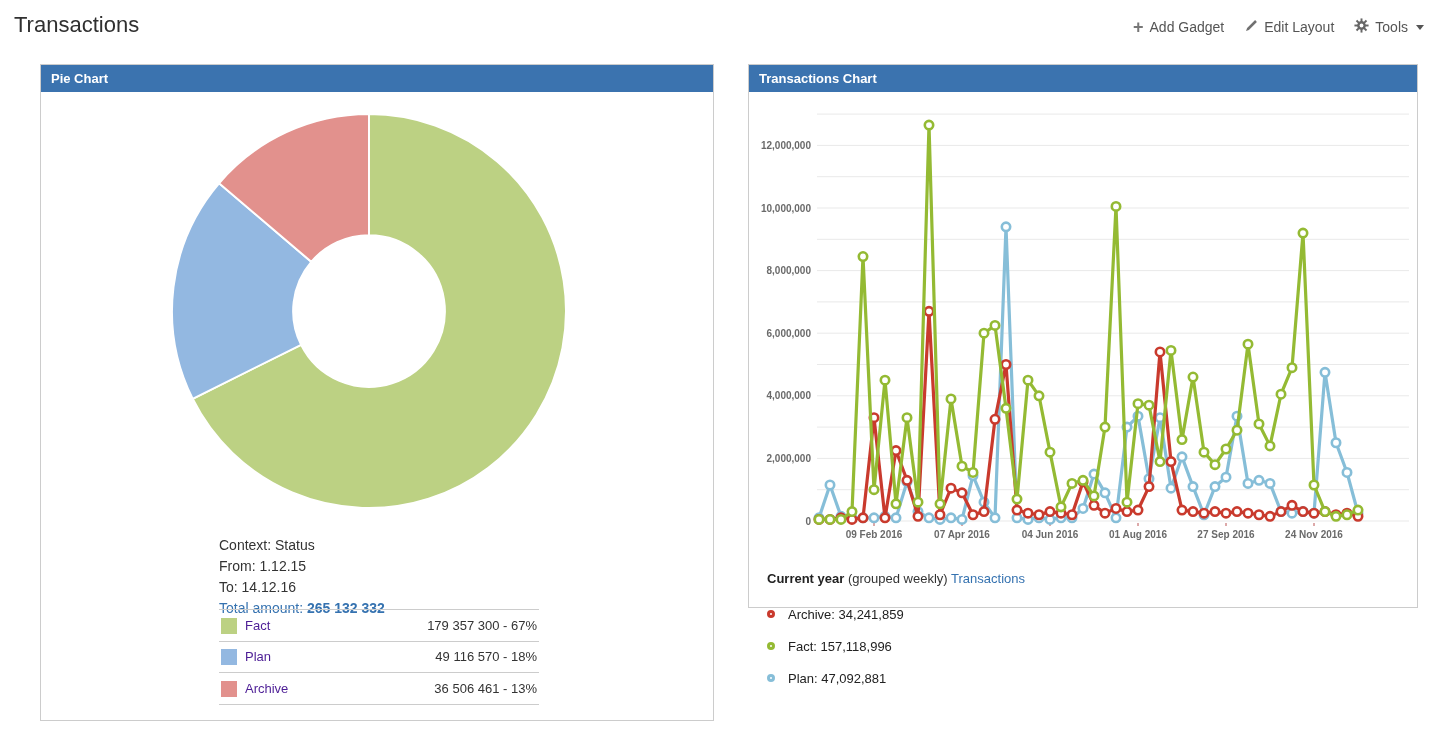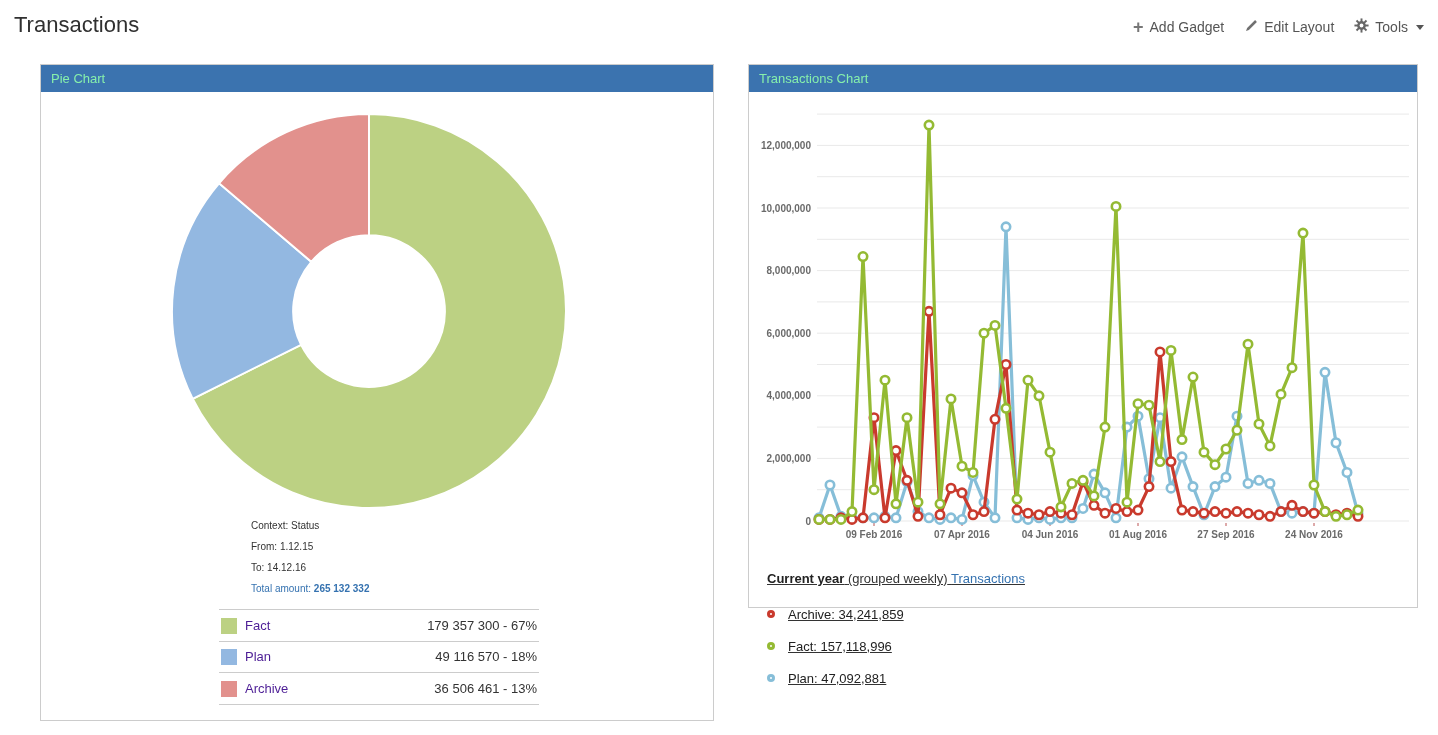--- a/index.html
+++ b/index.html
@@ -6,41 +6,41 @@
   html,body { background:#fff; width:1438px; height:735px; font-family:"Liberation Sans", sans-serif; color:#333; overflow:hidden; }
 
   .page-title { position:absolute; left:14px; top:12px; font-size:22px; font-weight:400; color:#303030; }
 
   .toolbar { position:absolute; top:18px; right:14px; display:flex; align-items:center; gap:20px; }
   .tool-item { display:flex; align-items:center; gap:6px; font-size:14px; color:#555; cursor:pointer; }
   .plus-glyph { font-size:18px; font-weight:bold; color:#777; line-height:14px; }
   .caret { width:0; height:0; border-left:4px solid transparent; border-right:4px solid transparent; border-top:5px solid #555; margin-left:2px; }
 
   .panel { position:absolute; background:#fff; border:1px solid #ccc; }
-  .panel-header { height:27px; background:#3b73af; color:#86efac; font-size:13px; font-weight:normal; line-height:27px; padding:0 10px; }
+  .panel-header { height:27px; background:#3b73af; color:#ffffff; font-size:13px; font-weight:bold; line-height:27px; padding:0 10px; }
   #pie-panel { left:40px; top:64px; width:674px; height:657px; }
   #tx-panel  { left:748px; top:64px; width:670px; height:544px; }
 
   #pie-svg { position:absolute; left:128px; top:46px; }
-  .pie-info { position:absolute; left:178px; top:450px; width:320px; font-size:10px; line-height:21px;margin-left:32px; }
+  .pie-info { position:absolute; left:178px; top:470px; width:320px; font-size:14px; line-height:21px; }
   .pie-info .blue { color:#3572b0; }
   .pie-info .blue b { font-weight:bold; }
 
   .pie-table { position:absolute; left:178px; top:544px; width:320px; border-collapse:collapse; font-size:13px; }
   .pie-table tr { border-top:1px solid #ccc; }
   .pie-table tr:last-child { border-bottom:1px solid #ccc; }
   .pie-table td { padding:7px 2px; }
   .swatch { width:16px; height:16px; display:inline-block; vertical-align:middle; }
   .row-label { color:#4c1d95; cursor:pointer; }
   .row-value { text-align:right; color:#333; }
 
   #line-svg { position:absolute; left:8px; top:32px; }
   .axis-label { font-size:10px; font-weight:bold; fill:#6a6a6a; }
 
-  .tx-legend { position:absolute; left:18px; top:506px; font-size:13px;text-decoration:underline; }
+  .tx-legend { position:absolute; left:18px; top:506px; font-size:13px; }
   .tx-legend-title { margin-bottom:12px; }
   .tx-legend-title b { font-weight:bold; color:#222; }
   .tx-legend-title .sub { color:#333; }
   .tx-legend-title .link { color:#3572b0; cursor:pointer; }
   .legend-item { height:32px; display:flex; align-items:center;gap:10px; }
   .ring { width:8px; height:8px; border-radius:50%; border:3px solid #000; background:#fff; display:inline-block; margin-right:3px; }
   .legend-item span.lbl { color:#222; }
 </style>
 </head>
 <body>

